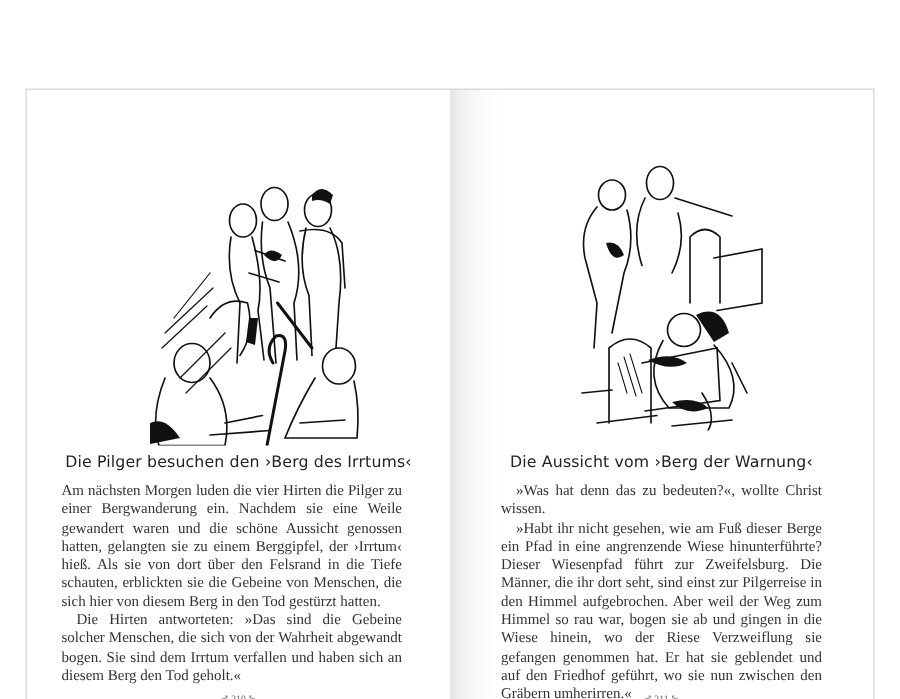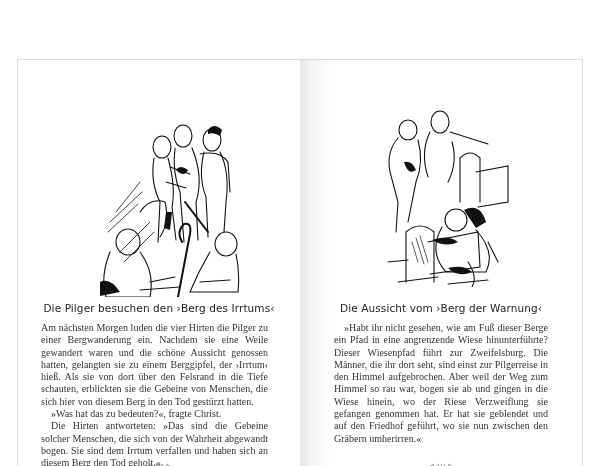--- a/index.html
+++ b/index.html
@@ -50,21 +50,20 @@
       <path d="M86 120 L92 120 L90 138 L84 136Z"></path>
       <path d="M20 190 Q30 185 40 200 L20 204Z"></path>
       <path d="M128 38 Q134 30 142 38 L140 44 Q134 40 128 42Z"></path>
     </g>
   </svg>
 
   <div class="title" style="top:242px;">Die Pilger besuchen den ›Berg des Irrtums‹</div>
 
   <div class="body" style="left:23px; top:262px; width:227px;">
     <p>Am nächsten Morgen luden die vier Hirten die Pilger zu einer Bergwanderung ein. Nachdem sie eine Weile gewandert waren und die schöne Aussicht genossen hatten, gelangten sie zu einem Berggipfel, der ›Irrtum‹ hieß. Als sie von dort über den Felsrand in die Tiefe schauten, erblickten sie die Gebeine von Menschen, die sich hier von diesem Berg in den Tod gestürzt hatten.</p>
-    <p class="ind">»Was hat das zu bedeuten?«, fragte Christ.</p>
     <p class="ind">Die Hirten antworteten: »Das sind die Gebeine solcher Menschen, die sich von der Wahrheit abgewandt bogen. Sie sind dem Irrtum verfallen und haben sich an diesem Berg den Tod geholt.«</p>
   </div>
 
   <div class="folio" style="top:402px;">⊰ 210 ⊱</div>
 </div>
 
 <div class="page right">
   <svg class="illus" style="left:68px; top:32px;" width="150" height="195" viewBox="0 0 150 195">
     <g fill="none" stroke="#111" stroke-width="1.1" stroke-linecap="round">
 
@@ -90,17 +89,18 @@
       <path d="M36 70 Q44 68 48 78 Q40 84 36 70Z"></path>
       <path d="M96 118 Q112 110 118 130 L108 136 Q100 124 96 118Z"></path>
       <path d="M64 148 Q80 142 90 150 Q78 156 64 148Z"></path>
       <path d="M80 176 Q96 172 104 180 Q90 186 80 176Z"></path>
     </g>
   </svg>
 
   <div class="title" style="top:242px;">Die Aussicht vom ›Berg der Warnung‹</div>
 
   <div class="body" style="left:34px; top:262px; width:214px;">
+    <p class="ind">»Was hat denn das zu bedeuten?«, wollte Christ wissen.</p>
     <p class="ind">»Habt ihr nicht gesehen, wie am Fuß dieser Berge ein Pfad in eine angrenzende Wiese hinunterführte? Dieser Wiesenpfad führt zur Zweifelsburg. Die Männer, die ihr dort seht, sind einst zur Pilgerreise in den Himmel aufgebrochen. Aber weil der Weg zum Himmel so rau war, bogen sie ab und gingen in die Wiese hinein, wo der Riese Verzweiflung sie gefangen genommen hat. Er hat sie geblendet und auf den Friedhof geführt, wo sie nun zwischen den Gräbern umherirren.«</p>
   </div>
 
   <div class="folio" style="top:402px;">⊰ 211 ⊱</div>
 </div>
 
 </body></html>

